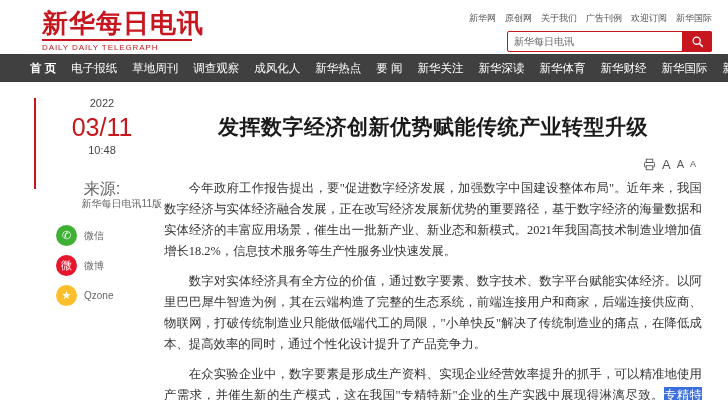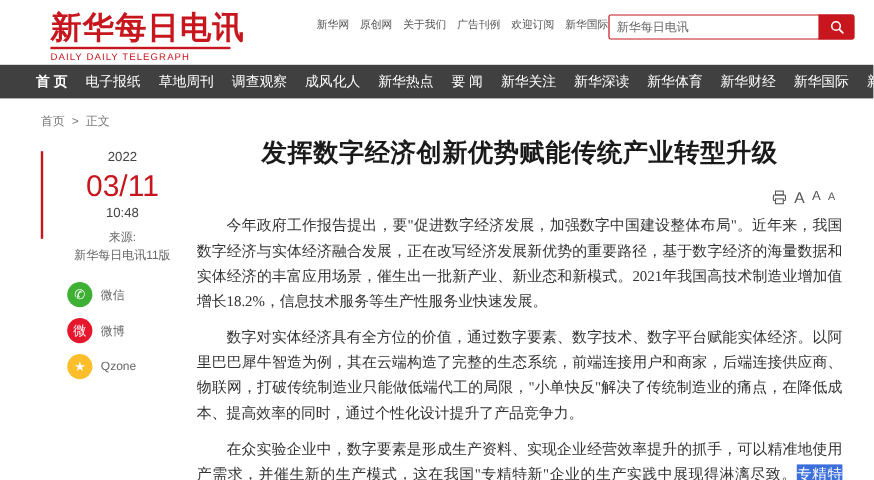--- a/index.html
+++ b/index.html
@@ -50,20 +50,21 @@
   .logo-sub {
     font-size: 8px;
     color: #c7161d;
     letter-spacing: 0.9px;
     font-family: "Liberation Sans", sans-serif;
   }
 
   .header-right {
     margin-left: auto;
     display: flex;
+    flex-direction: column;
     align-items: flex-end;
     padding-top: 2px;
   }
   .top-links {
     display: flex;
     gap: 9px;
     font-size: 9px;
     color: #555;
     margin-bottom: 6px;
   }
@@ -171,29 +172,30 @@
     color: #c7161d;
     line-height: 30px;
     font-family: "Liberation Sans", sans-serif;
   }
   .date-time {
     font-size: 11px;
     color: #444;
     line-height: 17px;
   }
   .source-label {
-    margin-top: 4px;
-    font-size: 10px;
+    margin-top: 22px;
+    font-size: 16px;
     color: #666;
     line-height: 15px;
   }
   .source-name {
     font-size: 10px;
     color: #666;
     line-height: 15px;
+    text-align: right;
   }
   .share-list {
     margin-top: 14px;
     padding-left: 22px;
   }
   .share-item {
     display: flex;
     align-items: center;
     margin-bottom: 9px;
     cursor: pointer;
@@ -307,25 +309,20 @@
     <span class="nav-item">新华体育</span>
     <span class="nav-item">新华财经</span>
     <span class="nav-item">新华国际</span>
     <span class="nav-item">新华融媒</span>
 
   </div>
 
   <div class="content">
 
     <div class="left-rail">
-      <div class="breadcrumb">
-        <span>首页</span>
-        <span class="crumb-sep">&gt;</span>
-        <span>正文</span>
-      </div>
 
       <div class="date-card">
         <div class="date-year">2022</div>
         <div class="date-big">03/11</div>
         <div class="date-time">10:48</div>
         <div class="source-label">来源:</div>
         <div class="source-name">新华每日电讯11版</div>
       </div>
 
       <div class="share-list">

